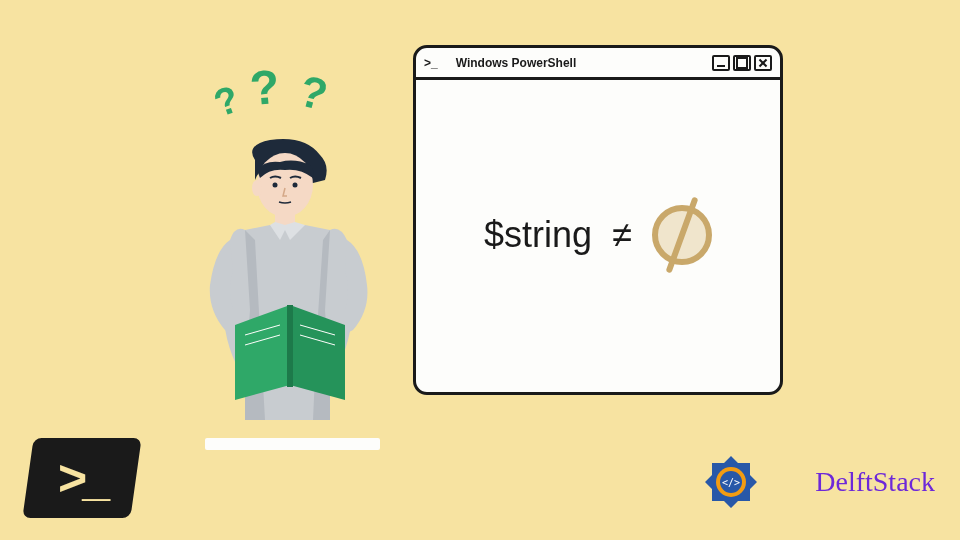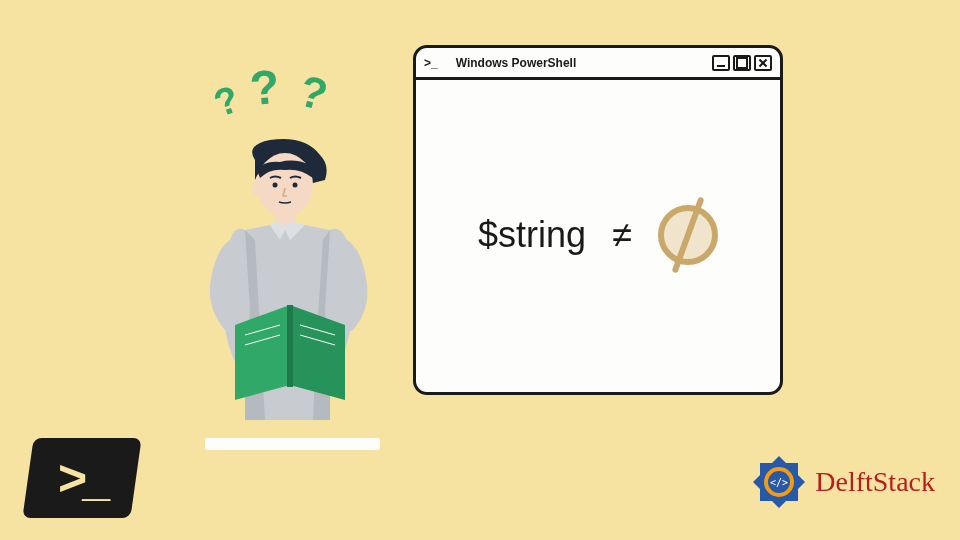--- a/index.html
+++ b/index.html
@@ -114,21 +114,21 @@
       left: 50%;
     }
     .window-btn.close::before { transform: translate(-50%, -50%) rotate(45deg); }
     .window-btn.close::after { transform: translate(-50%, -50%) rotate(-45deg); }
     
     .window-content {
       display: flex;
       align-items: center;
       justify-content: center;
       height: calc(100% - 35px);
-      gap: 26px;
+      gap: 20px;
       padding: 16px 20px;
     }
     .expr-string {
       font-size: 36px;
       font-weight: 500;
       color: #1a1a1a;
       font-family: 'Comic Sans MS', cursive, sans-serif;
     }
     .expr-neq {
       font-size: 36px;
@@ -199,22 +199,23 @@
     }
     .logo-badge {
       width: 56px;
       height: 56px;
       position: relative;
     }
     .logo-badge svg { width: 100%; height: 100%; }
     .logo-text {
       font-size: 28px;
       font-weight: 500;
-      color: #b91c1c;
+      color: #6d28d9;
       font-family: Georgia, serif;
+      margin-left: 48px;
     }
   </style>
 </head>
 <body>
 
 <div class="qmarks">
   <span class="qmark q1">?</span>
   <span class="qmark q2">?</span>
   <span class="qmark q3">?</span>
 </div>

